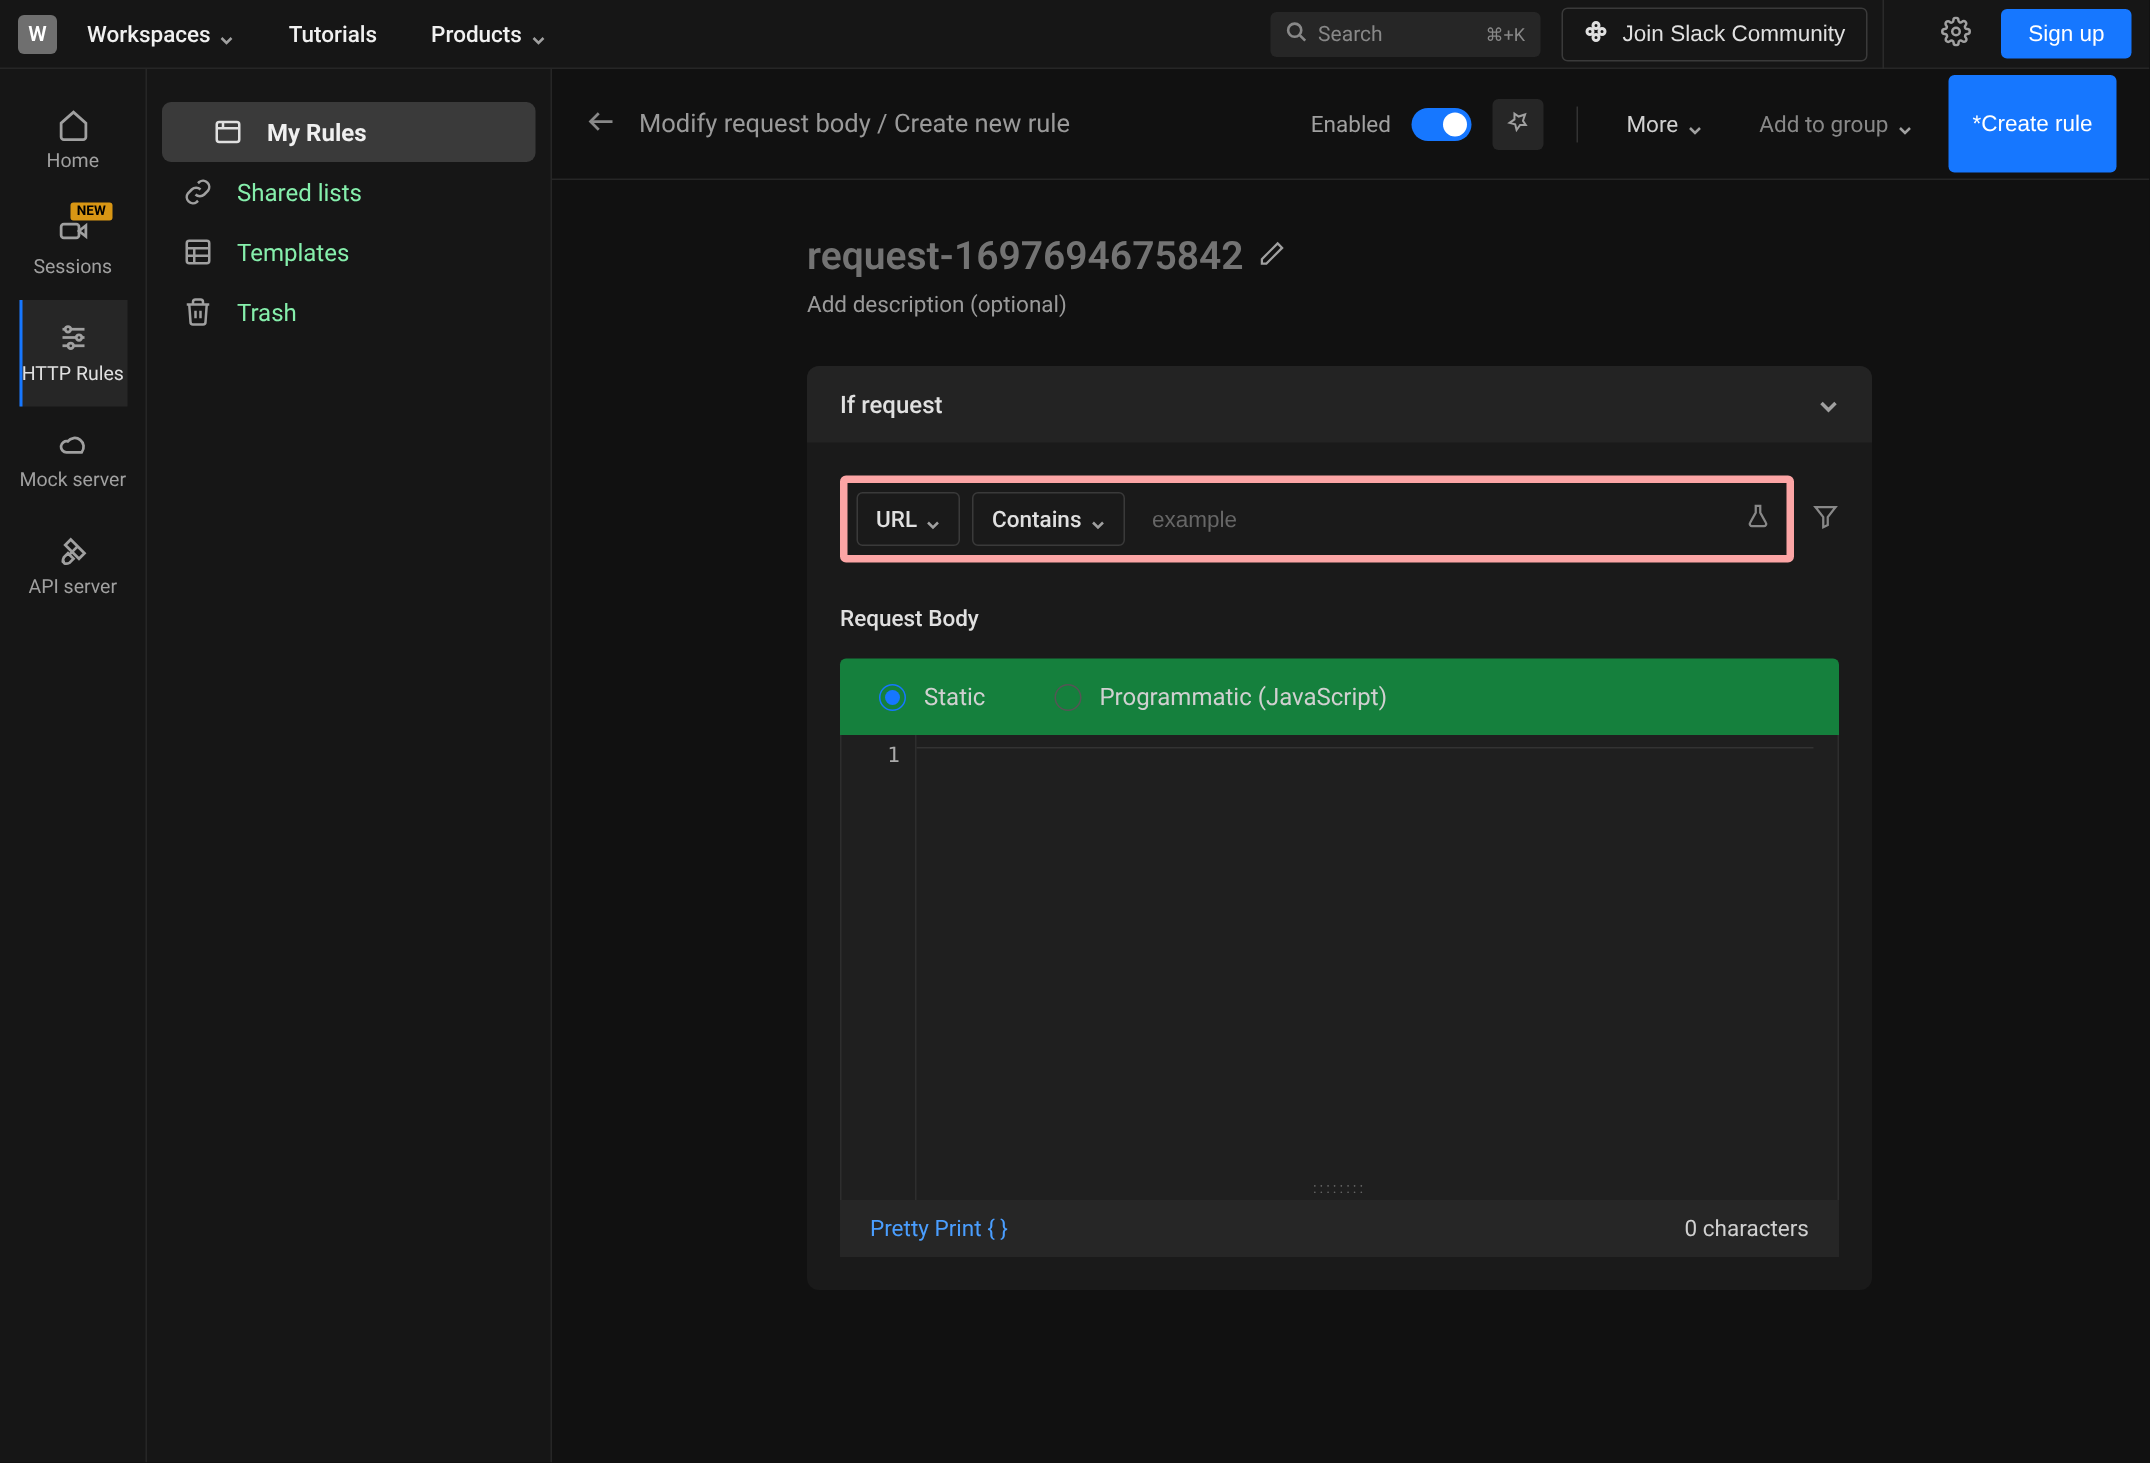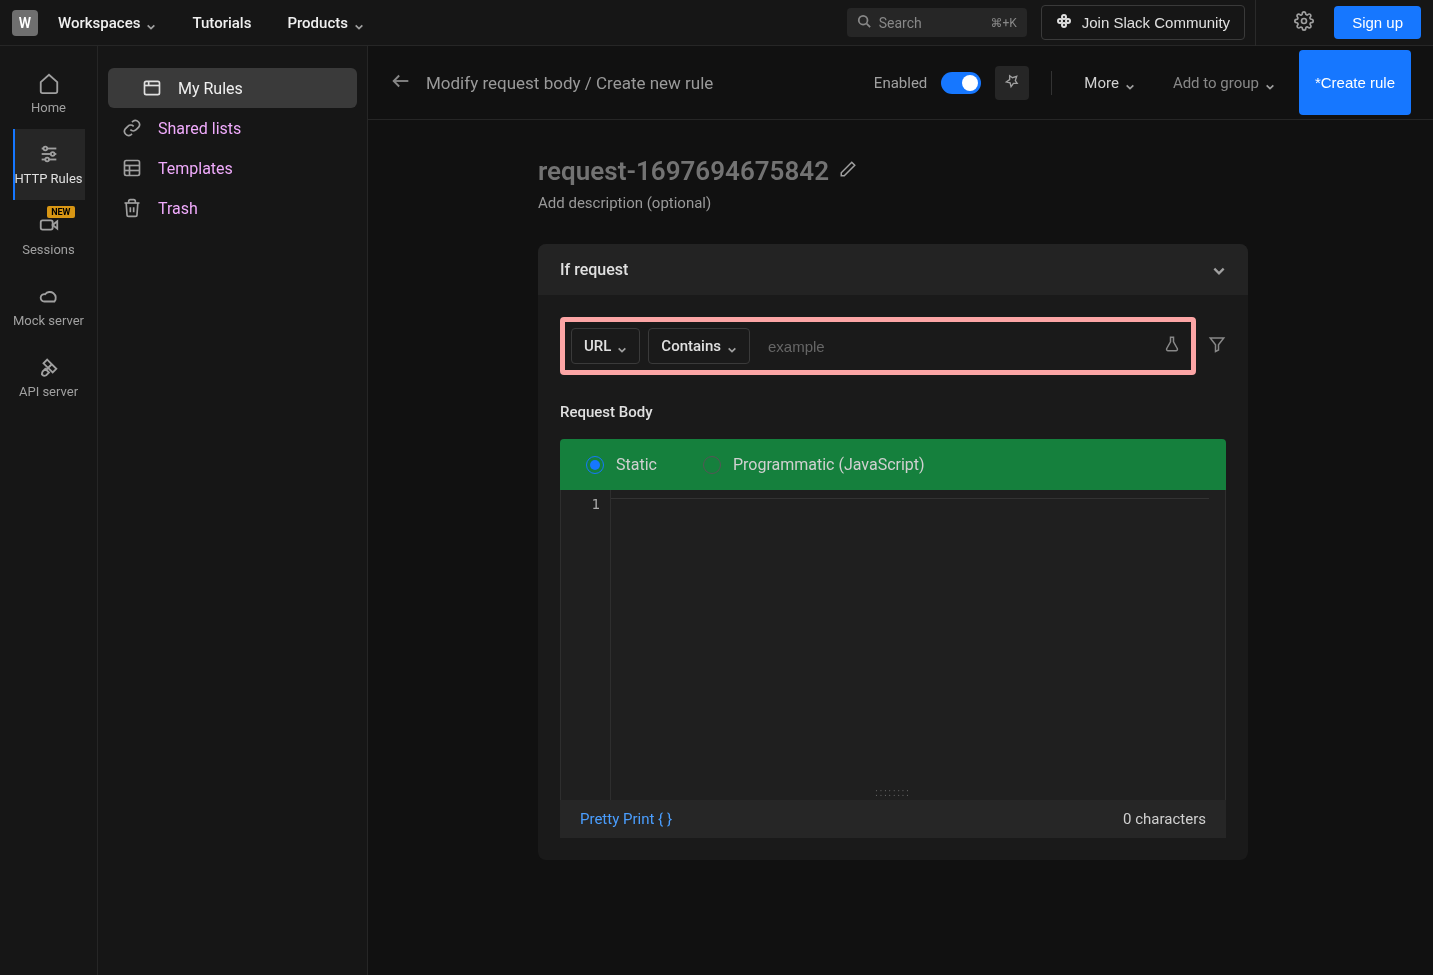--- a/index.html
+++ b/index.html
@@ -146,28 +146,28 @@
     background: #161616;
     border-right: 1px solid #262626;
     padding: 22px 10px;
   }
   .sub-item {
     display: flex;
     align-items: center;
     gap: 16px;
     padding: 10px 14px;
     border-radius: 6px;
-    color: #f0abfc;
+    color: #86efac;
     font-size: 16px;
     cursor: pointer;
   }
   .sub-item.active {
     background: #3a3a3a;
     color: #f0f0f0;
-    font-weight: 400;
+    font-weight: 700;
     padding-left: 34px;
   }
   .sub-item svg { stroke:#a0a0a0; width:20px; height:20px; fill:none; }
   .sub-item.active svg { stroke:#e0e0e0; }
   
   .main {
     flex: 1;
     background: #111111;
     display: flex;
     flex-direction: column;
@@ -423,38 +423,38 @@
 
 <div class="layout">
 
   <div class="rail">
     <div class="rail-item">
       <span class="rail-icon"><svg viewBox="0 0 24 24">
             <path d="M3 11l9-8 9 8v10a2 2 0 0 1-2 2H5a2 2 0 0 1-2-2z"></path>
           </svg></span>
       <span>Home</span>
     </div>
+    <div class="rail-item">
+      <span class="rail-badge">NEW</span>
+      <span class="rail-icon"><svg viewBox="0 0 24 24">
+            <rect x="3" y="7" width="13" height="10" rx="2"></rect>
+            <polygon points="21 8 16 12 21 16 21 8"></polygon>
+          </svg></span>
+      <span>Sessions</span>
+    </div>
     <div class="rail-item active">
       <span class="rail-icon"><svg viewBox="0 0 24 24" stroke="#e0e0e0">
             <line x1="4" y1="6" x2="20" y2="6"></line>
             <line x1="4" y1="12" x2="20" y2="12"></line>
             <line x1="4" y1="18" x2="20" y2="18"></line>
             <circle cx="8" cy="6" r="2" fill="#262626"></circle>
             <circle cx="16" cy="12" r="2" fill="#262626"></circle>
             <circle cx="10" cy="18" r="2" fill="#262626"></circle>
           </svg></span>
       <span>HTTP Rules</span>
-    </div>
-    <div class="rail-item">
-      <span class="rail-badge">NEW</span>
-      <span class="rail-icon"><svg viewBox="0 0 24 24">
-            <rect x="3" y="7" width="13" height="10" rx="2"></rect>
-            <polygon points="21 8 16 12 21 16 21 8"></polygon>
-          </svg></span>
-      <span>Sessions</span>
     </div>
     <div class="rail-item">
       <span class="rail-icon"><svg viewBox="0 0 24 24">
             <path d="M18 18H7a4 4 0 1 1 .8-7.9A6 6 0 1 1 18 18z"></path>
           </svg></span>
       <span>Mock server</span>
     </div>
     <div class="rail-item">
       <span class="rail-icon"><svg viewBox="0 0 24 24">
             <path d="M5 19c-1 3 2 3 4 2l3-3-4-4-3 3c-1 2-1 5 0 2z"></path>

